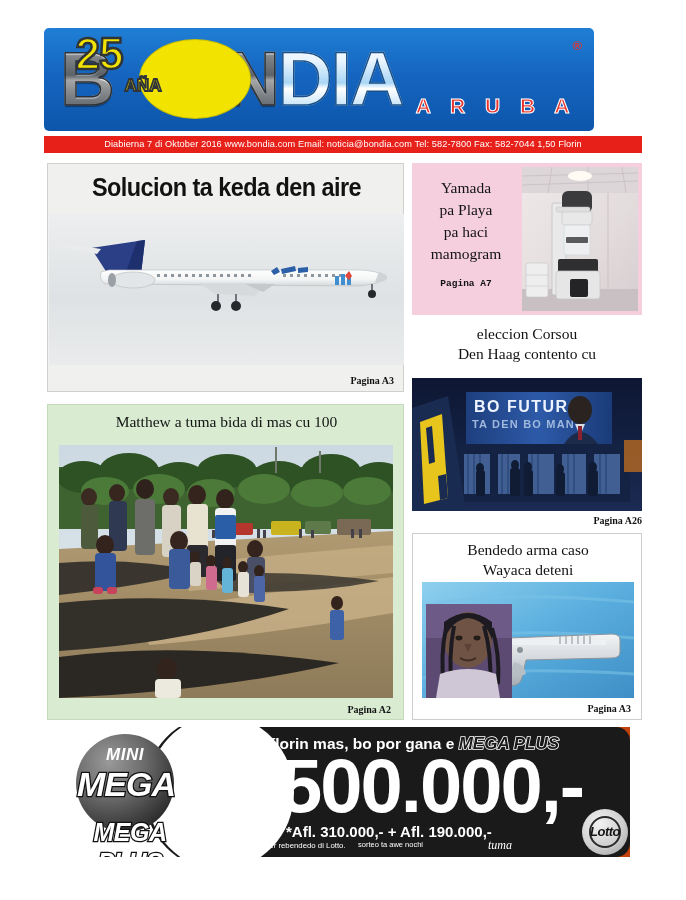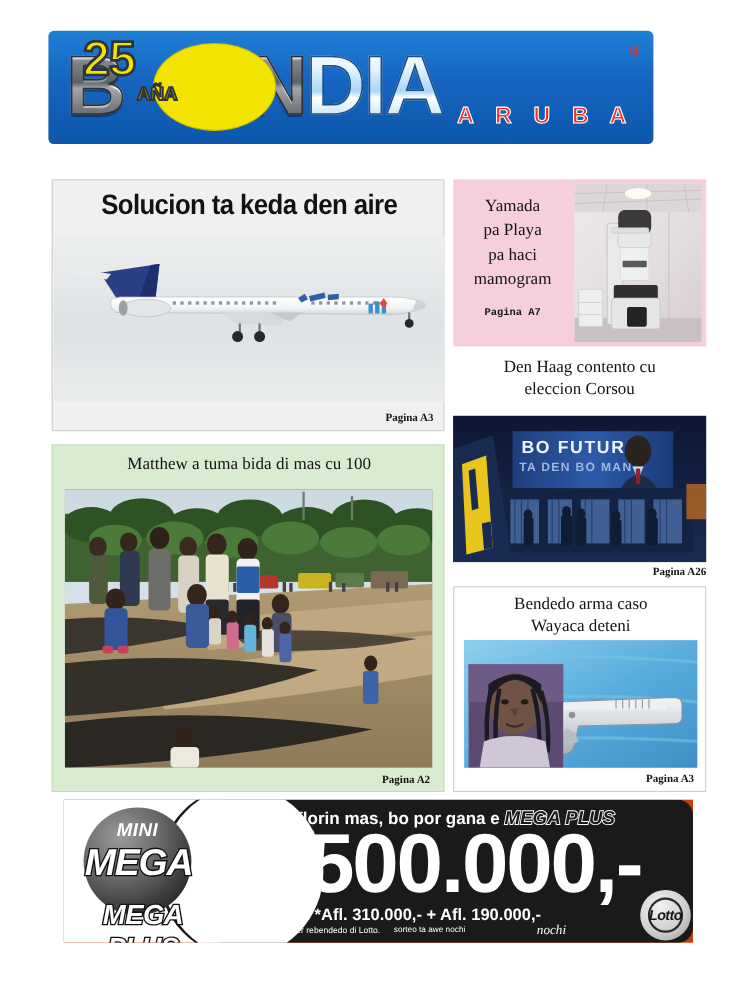--- a/index.html
+++ b/index.html
@@ -495,20 +495,21 @@
         <span class="mh-b">B</span><span style="display:inline-block;width:112px;"></span><span class="mh-n">N</span><span class="mh-dia">DIA</span>
       </div>
       <div class="circle25"></div>
       <div class="c25-num">25</div>
       <div class="c25-ana">AÑA</div>
       <div class="aruba-band">A R U B A</div>
       <div class="reg-mark">®</div>
     </div>
   </div>
 
+  <div class="infobar">Diabierna 7 di Oktober 2016  www.bondia.com  Email: noticia@bondia.com  Tel: 582-7800  Fax: 582-7044 1,50 Florin</div>
 
   <div class="lead-box">
     <div class="lead-head">Solucion ta keda den aire</div>
     <div class="plane-photo">
       <svg width="355" height="151" viewBox="0 0 355 151">
         <defs>
           <linearGradient id="skyg" x1="0" y1="0" x2="0" y2="1">
             <stop offset="0%" stop-color="#eceeef"></stop>
             <stop offset="55%" stop-color="#dfe2e4"></stop>
             <stop offset="100%" stop-color="#e9ebec"></stop>
@@ -749,22 +750,22 @@
         <rect x="48" y="112" width="18" height="18" rx="2" fill="#242426"></rect>
 
         <rect x="4" y="96" width="22" height="34" rx="2" fill="#eeeeee" stroke="#c9c9c9" stroke-width="0.7"></rect>
         <line x1="4" y1="108" x2="26" y2="108" stroke="#cfcfcf" stroke-width="0.8"></line>
         <line x1="4" y1="119" x2="26" y2="119" stroke="#cfcfcf" stroke-width="0.8"></line>
       </svg>
     </div>
   </div>
 
   <div class="denhaag-head">
+    <div>eleccion Corsou</div>
     <div>Den Haag contento cu</div>
-    <div>eleccion Corsou</div>
   </div>
   <div class="corsou-photo">
     <svg width="230" height="133" viewBox="0 0 230 133">
       <defs>
         <linearGradient id="nightg" x1="0" y1="0" x2="0" y2="1">
           <stop offset="0%" stop-color="#0d1733"></stop>
             <stop offset="100%" stop-color="#1b2a52"></stop>
         </linearGradient>
         <linearGradient id="boardg" x1="0" y1="0" x2="1" y2="0">
           <stop offset="0%" stop-color="#1e3f7e"></stop>
@@ -898,21 +899,21 @@
     <div class="megaplus-word">MEGA PLUS</div>
 
     <div class="ad-tagline">
       <span>Awo cu 2 florin mas, bo por gana e</span>
       <span class="ad-mp-badge">MEGA PLUS</span>
     </div>
     <div class="ad-afl">*Afl.</div>
     <div class="ad-big">500.000,-</div>
     <div class="ad-sub">*Afl. 310.000,-  + Afl. 190.000,-</div>
     <div class="ad-sorteo">sorteo ta awe nochi</div>
-    <div class="ad-extra">nochi</div>
+    <div class="ad-extra">tuma</div>
     <div class="ad-fine">Obtenibel na cualkier rebendedo di Lotto.</div>
 
     <div class="lotto-badge">
       <div class="lotto-ring"></div>
       <div class="lotto-word">Lotto</div>
     </div>
   </div>
 
 </div>
 

